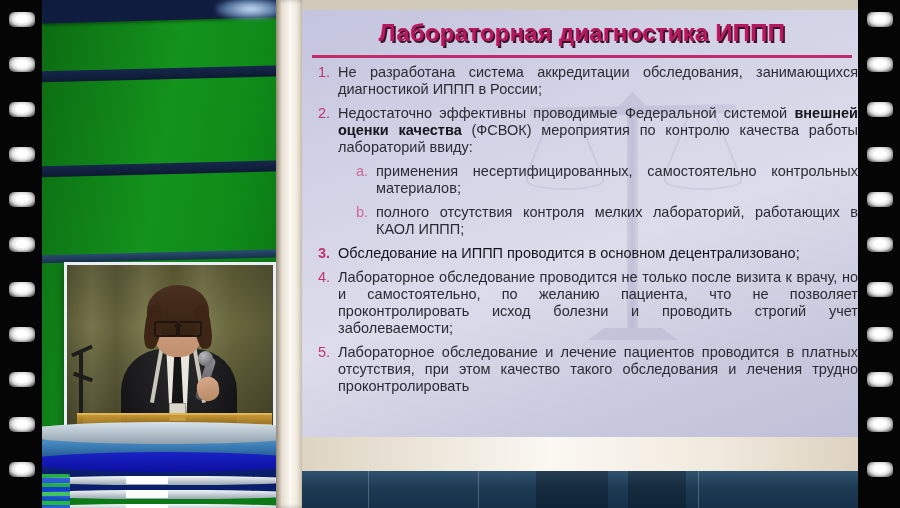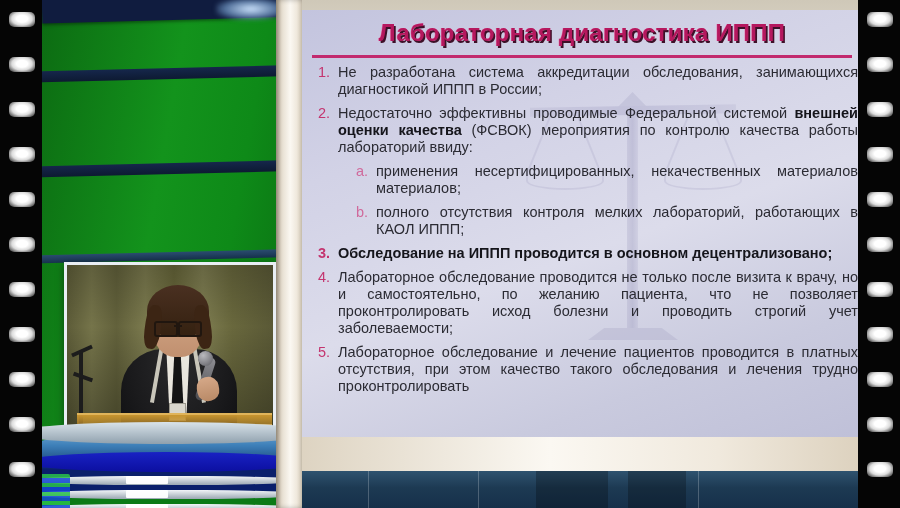--- a/index.html
+++ b/index.html
@@ -138,21 +138,21 @@
   .bug-dot{position:absolute;left:20px;top:40px;width:10px;height:10px;border-radius:50%;background:#c6346f;}
   #logoText{position:absolute;left:4px;bottom:4px;font-size:12px;font-weight:bold;color:#b5185e;}
   #logoTv{position:absolute;right:2px;bottom:4px;font-size:12px;font-weight:bold;color:#b5185e;}
 
   #bullets{position:absolute;left:10px;top:54px;width:546px;}
   .item{display:flex;margin-bottom:7px;}
   .num{width:26px;flex:0 0 26px;text-align:right;padding-right:8px;box-sizing:border-box;
        color:#c4356f;font-size:14.5px;line-height:17px;}
   .num.b{font-weight:bold;color:#c4356f;}
   .txt{flex:1;color:#2b2b33;font-size:14.5px;line-height:17px;text-align:justify;}
-  .txt.b{font-weight:bold;color:#15151b;}
+  .txt.b{font-weight:normal;color:#15151b;}
   .txt b{font-weight:bold;color:#15151b;}
   .sub{margin-left:38px;}
   .sub .num{color:#d06a9c;}
 
   
   #slideBottom{position:absolute;left:0;top:437px;width:560px;height:34px;
      background:linear-gradient(90deg,#ddd3c1 0%,#fbf8f2 45%,#f0e9dd 75%,#ddd2bf 100%);}
   #deskBottomR{position:absolute;left:0;top:471px;width:560px;height:37px;
      background:linear-gradient(180deg,#2f536f 0%,#1d3a53 45%,#16304a 100%);}
   .deskline{position:absolute;top:0;width:1px;height:37px;background:rgba(255,255,255,.22);}
@@ -247,21 +247,21 @@
           <div class="item">
             <div class="num">1.</div>
             <div class="txt">Не разработана система аккредитации обследования, занимающихся диагностикой ИППП в России;</div>
           </div>
           <div class="item">
             <div class="num">2.</div>
             <div class="txt">Недостаточно эффективны проводимые Федеральной системой <b>внешней оценки качества</b> (ФСВОК) мероприятия по контролю качества работы лабораторий ввиду:</div>
           </div>
           <div class="item sub">
             <div class="num">a.</div>
-            <div class="txt">применения несертифицированных, некачественных материалов материалов;</div>
+            <div class="txt">применения несертифицированных, самостоятельно контрольных материалов;</div>
           </div>
           <div class="item sub">
             <div class="num">b.</div>
             <div class="txt">полного отсутствия контроля мелких лабораторий, работающих в КАОЛ ИППП;</div>
           </div>
           <div class="item">
             <div class="num b">3.</div>
             <div class="txt b">Обследование на ИППП проводится в основном децентрализовано;</div>
           </div>
           <div class="item">

